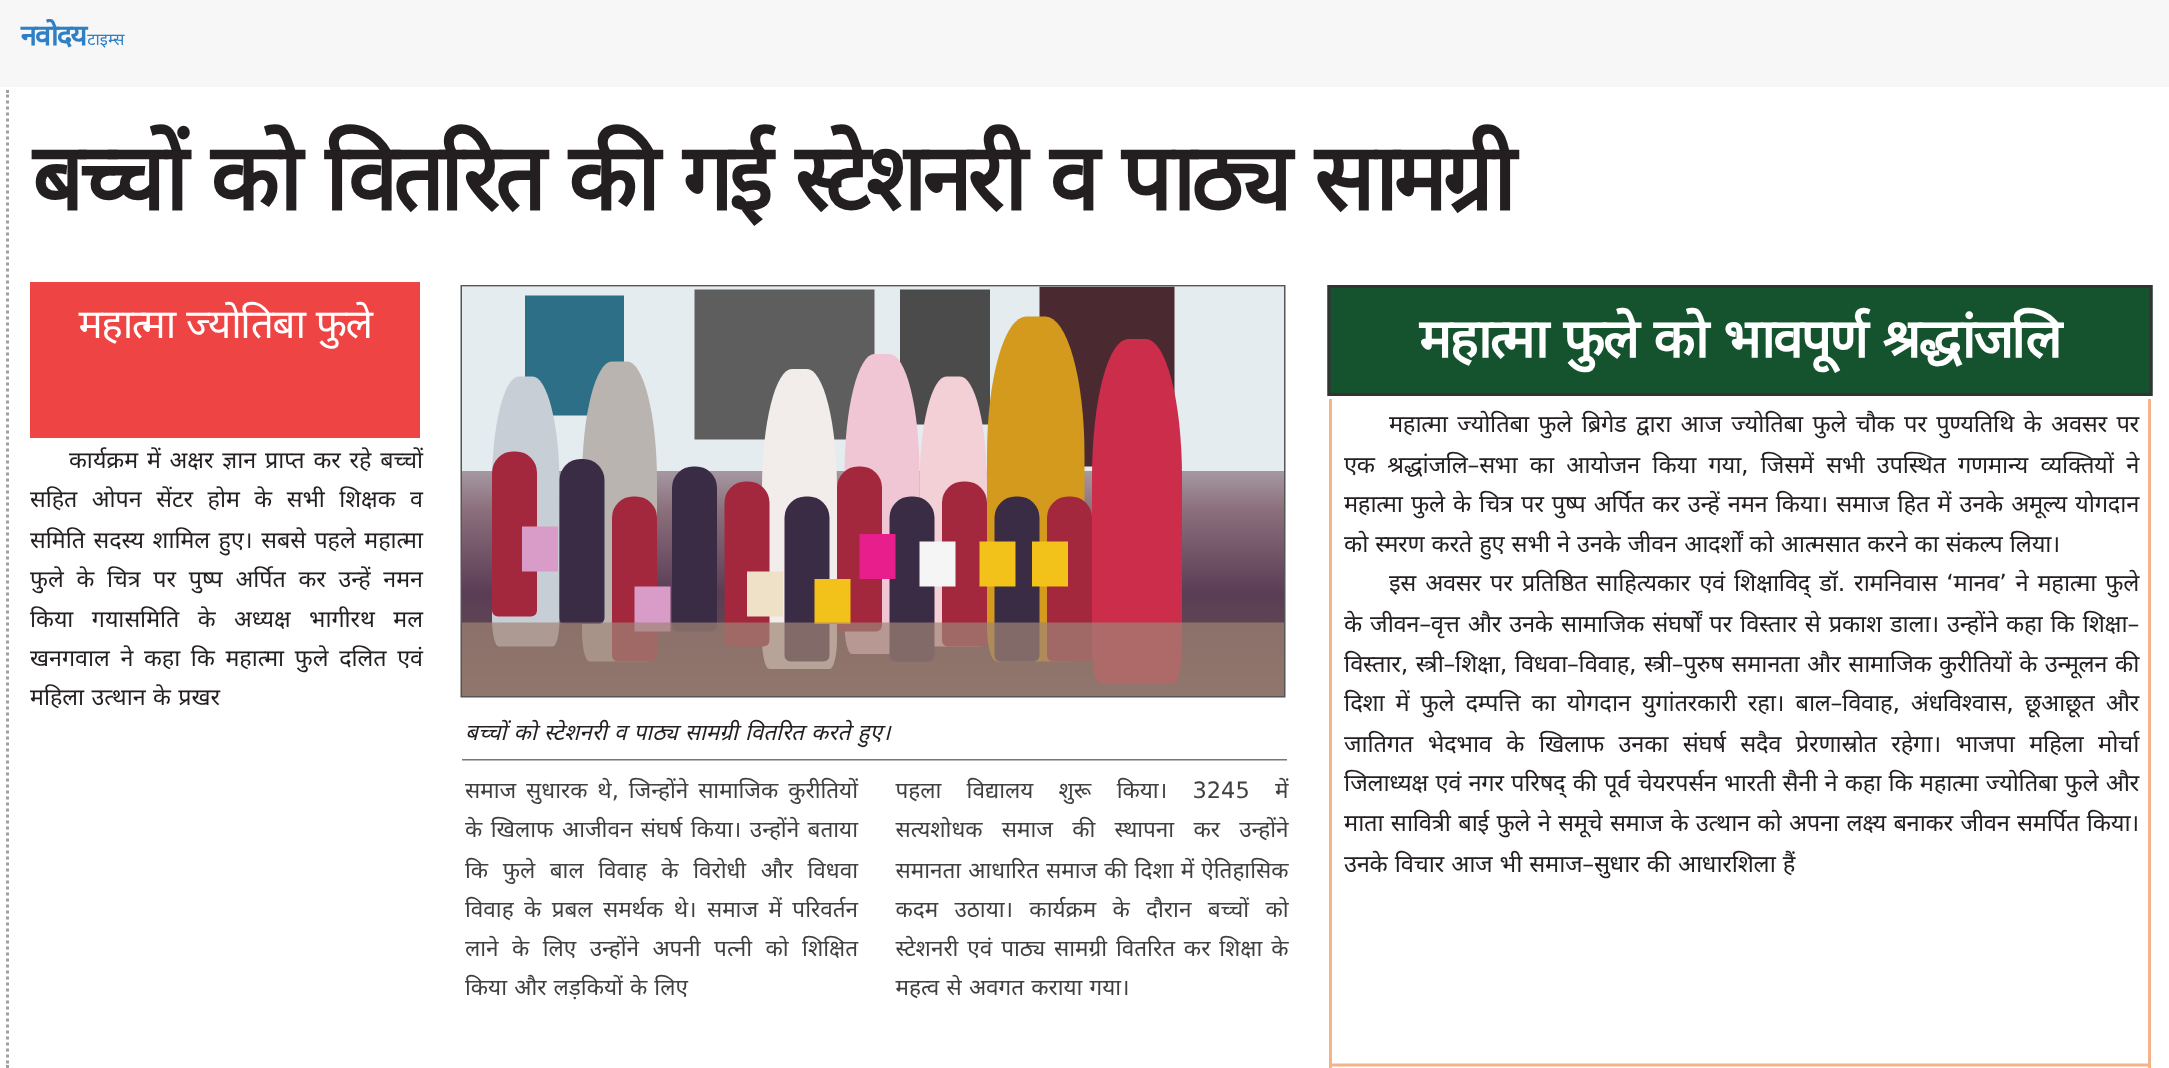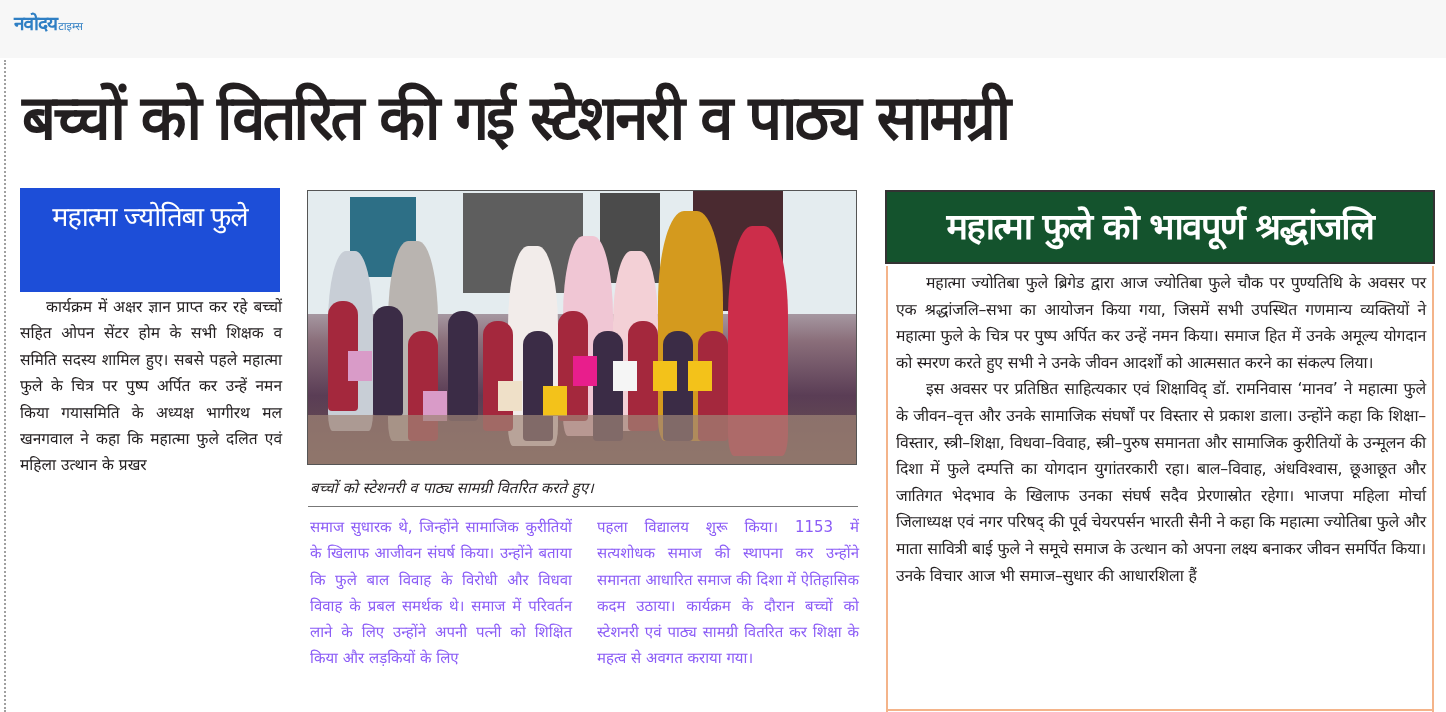--- a/index.html
+++ b/index.html
@@ -10,21 +10,21 @@
     .logo { position: absolute; left: 14px; top: 10px; display: flex; align-items: baseline; }
     .logo-main { font-family: "DejaVu Sans", sans-serif; font-weight: bold; font-size: 19px; color: #2f7fc4; letter-spacing: -1px; }
     .logo-sub { font-family: "DejaVu Sans", sans-serif; font-size: 11px; color: #2f7fc4; margin-left: 1px; }
     .meta { position: absolute; left: 162px; top: 9px; font-family: "Liberation Sans", sans-serif; font-size: 14.5px; line-height: 19px; color: #111; font-weight: 500; }
 
     .left-rule { position: absolute; left: 4px; top: 60px; width: 0; height: 652px; border-left: 2px dotted #a0a0a0; }
 
     .headline { position: absolute; left: 22px; top: 78px; width: 1420px; font-family: "DejaVu Sans", sans-serif; font-weight: bold; font-size: 62px; line-height: 80px; color: #231f20; letter-spacing: -3px; white-space: nowrap; transform: scaleX(0.96); transform-origin: left top; }
 
     
-    .box-blue { position: absolute; left: 20px; top: 188px; width: 260px; height: 104px; background: #1d4ed8; color: #ffffff; text-align: center; padding-top: 8px; }
+    .box-blue { position: absolute; left: 20px; top: 188px; width: 260px; height: 104px; background: #ef4444; color: #ffffff; text-align: center; padding-top: 8px; }
     .box-blue .t { font-family: "DejaVu Sans", sans-serif; font-size: 27px; line-height: 42px; letter-spacing: -1px; }
     .col1 { position: absolute; left: 20px; top: 294px; width: 262px; font-family: "DejaVu Sans", sans-serif; font-size: 15.5px; line-height: 26.4px; text-align: justify; color: #231f20; }
     .col1 p { text-indent: 26px; }
 
     
     .photo { position: absolute; left: 307px; top: 190px; width: 550px; height: 275px; border: 1px solid #555; overflow: hidden;
       background: linear-gradient(180deg, #d9e2e8 0%, #cfd7dc 30%, #8a6e7a 55%, #5a3d55 75%, #6b5450 100%); }
     .photo .wall { position:absolute; left:0; top:0; width:100%; height:45%; background:#e4ecef; }
     .photo .board1 { position:absolute; left:42px; top:6px; width:66px; height:80px; background:#2d6f86; }
     .photo .board2 { position:absolute; left:155px; top:2px; width:120px; height:100px; background:#5e5e5e; }
@@ -32,21 +32,21 @@
     .photo .door { position:absolute; left:385px; top:0; width:90px; height:120px; background:#4a2a30; }
     .photo .adult { position:absolute; border-radius: 40% 40% 10% 10%; }
     .photo .kid { position:absolute; width:30px; height:110px; border-radius: 14px 14px 4px 4px; background:#3b2c46; }
     .photo .kid.red { background:#a4283d; }
     .photo .paper { position:absolute; width:24px; height:30px; }
     .photo .floor { position:absolute; left:0; bottom:0; width:100%; height:18%; background:#a08476; opacity:0.7; }
 
     .caption { position: absolute; left: 310px; top: 476px; width: 550px; font-family: "DejaVu Sans", sans-serif; font-style: italic; font-size: 15px; line-height: 24px; color: #231f20; }
     .caption-rule { position: absolute; left: 308px; top: 506px; width: 550px; height: 1px; background: #777; }
 
-    .col2, .col3 { position: absolute; top: 514px; width: 262px; font-family: "DejaVu Sans", sans-serif; font-size: 15px; line-height: 26.3px; text-align: justify; color: #8b5cf6; }
+    .col2, .col3 { position: absolute; top: 514px; width: 262px; font-family: "DejaVu Sans", sans-serif; font-size: 15px; line-height: 26.3px; text-align: justify; color: #404040; }
     .col2 { left: 310px; }
     .col3 { left: 597px; }
 
     
     .box-orange { position: absolute; left: 885px; top: 190px; width: 550px; height: 74px; background: #14532d; border: 2px solid #333; color: #fff; text-align: center; }
     .box-orange .t { font-family: "DejaVu Sans", sans-serif; font-weight: bold; font-size: 36px; line-height: 70px; letter-spacing: -1.5px; }
     .right-box { position: absolute; left: 886px; top: 266px; width: 548px; height: 446px; border: 2px solid #f4b48a; border-top: none; border-bottom: none; }
     .col4 { position: absolute; left: 896px; top: 270px; width: 530px; font-family: "DejaVu Sans", sans-serif; font-size: 15.8px; line-height: 26.6px; color: #231f20; text-align: justify; letter-spacing: -0.2px; }
     .col4 p { text-indent: 30px; }
     .right-bottom { position:absolute; left:886px; top:709px; width:548px; height:2px; background:#f4b48a; }
@@ -103,21 +103,21 @@
   <div class="paper" style="left:265px;top:165px;background:#e81e8c;"></div>
   <div class="paper" style="left:305px;top:170px;background:#f5f5f5;"></div>
   <div class="paper" style="left:345px;top:170px;background:#f3c21a;"></div>
   <div class="paper" style="left:380px;top:170px;background:#f3c21a;"></div>
   <div class="floor"></div>
 </div>
 <div class="caption">बच्चों को स्टेशनरी व पाठ्य सामग्री वितरित करते हुए।</div>
 <div class="caption-rule"></div>
 
 <div class="col2">समाज सुधारक थे, जिन्होंने सामाजिक कुरीतियों के खिलाफ आजीवन संघर्ष किया। उन्होंने बताया कि फुले बाल विवाह के विरोधी और विधवा विवाह के प्रबल समर्थक थे। समाज में परिवर्तन लाने के लिए उन्होंने अपनी पत्नी को शिक्षित किया और लड़कियों के लिए</div>
-<div class="col3">पहला विद्यालय शुरू किया। 1153 में सत्यशोधक समाज की स्थापना कर उन्होंने समानता आधारित समाज की दिशा में ऐतिहासिक कदम उठाया। कार्यक्रम के दौरान बच्चों को स्टेशनरी एवं पाठ्य सामग्री वितरित कर शिक्षा के महत्व से अवगत कराया गया।</div>
+<div class="col3">पहला विद्यालय शुरू किया। 3245 में सत्यशोधक समाज की स्थापना कर उन्होंने समानता आधारित समाज की दिशा में ऐतिहासिक कदम उठाया। कार्यक्रम के दौरान बच्चों को स्टेशनरी एवं पाठ्य सामग्री वितरित कर शिक्षा के महत्व से अवगत कराया गया।</div>
 
 <div class="box-orange">
   <div class="t">महात्मा फुले को भावपूर्ण श्रद्धांजलि</div>
 </div>
 <div class="right-box"></div>
 <div class="right-bottom"></div>
 <div class="col4">
   <p>महात्मा ज्योतिबा फुले ब्रिगेड द्वारा आज ज्योतिबा फुले चौक पर पुण्यतिथि के अवसर पर एक श्रद्धांजलि–सभा का आयोजन किया गया, जिसमें सभी उपस्थित गणमान्य व्यक्तियों ने महात्मा फुले के चित्र पर पुष्प अर्पित कर उन्हें नमन किया। समाज हित में उनके अमूल्य योगदान को स्मरण करते हुए सभी ने उनके जीवन आदर्शों को आत्मसात करने का संकल्प लिया।</p>
   <p>इस अवसर पर प्रतिष्ठित साहित्यकार एवं शिक्षाविद् डॉ. रामनिवास ‘मानव’ ने महात्मा फुले के जीवन–वृत्त और उनके सामाजिक संघर्षों पर विस्तार से प्रकाश डाला। उन्होंने कहा कि शिक्षा–विस्तार, स्त्री–शिक्षा, विधवा–विवाह, स्त्री–पुरुष समानता और सामाजिक कुरीतियों के उन्मूलन की दिशा में फुले दम्पत्ति का योगदान युगांतरकारी रहा। बाल–विवाह, अंधविश्वास, छूआछूत और जातिगत भेदभाव के खिलाफ उनका संघर्ष सदैव प्रेरणास्रोत रहेगा। भाजपा महिला मोर्चा जिलाध्यक्ष एवं नगर परिषद् की पूर्व चेयरपर्सन भारती सैनी ने कहा कि महात्मा ज्योतिबा फुले और माता सावित्री बाई फुले ने समूचे समाज के उत्थान को अपना लक्ष्य बनाकर जीवन समर्पित किया। उनके विचार आज भी समाज–सुधार की आधारशिला हैं</p>
 </div>

